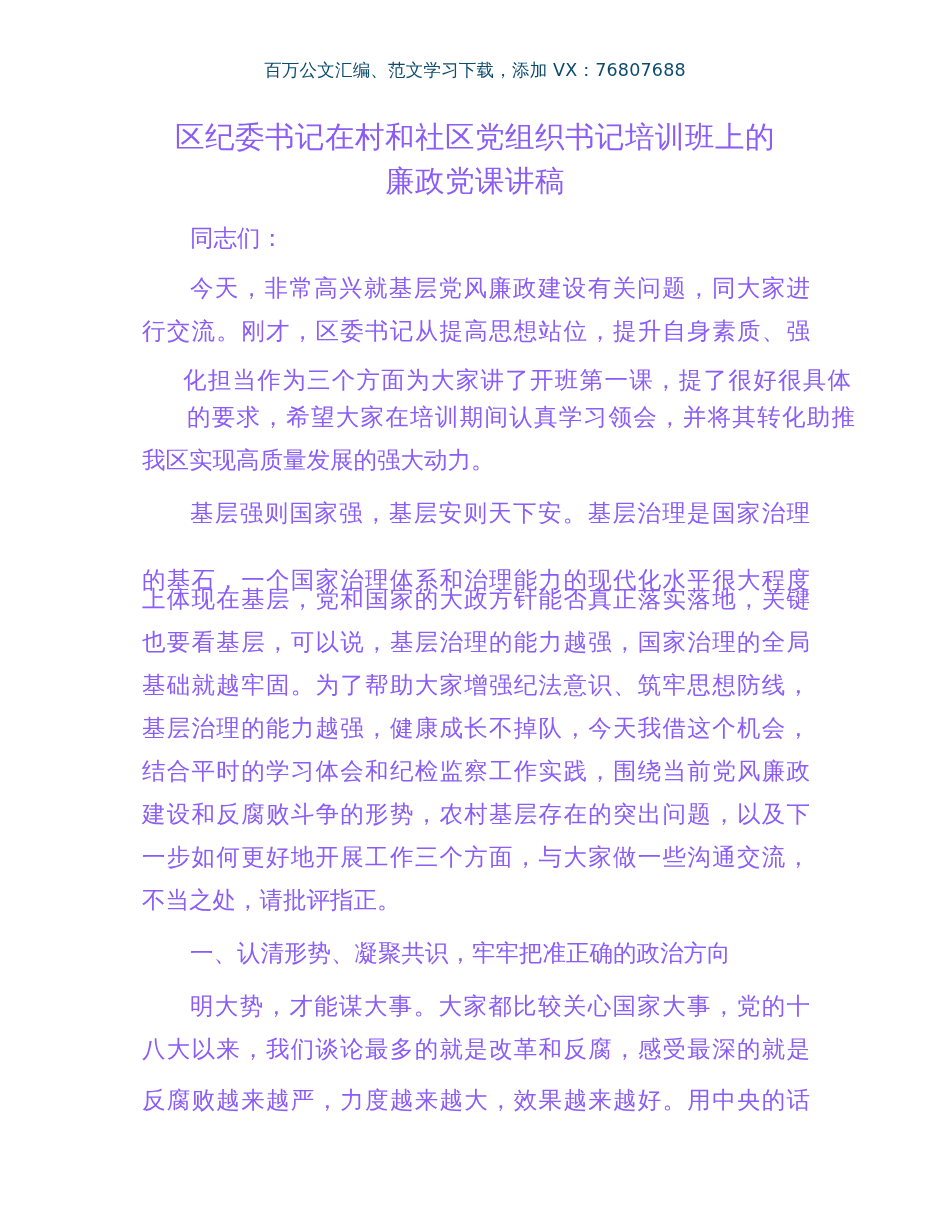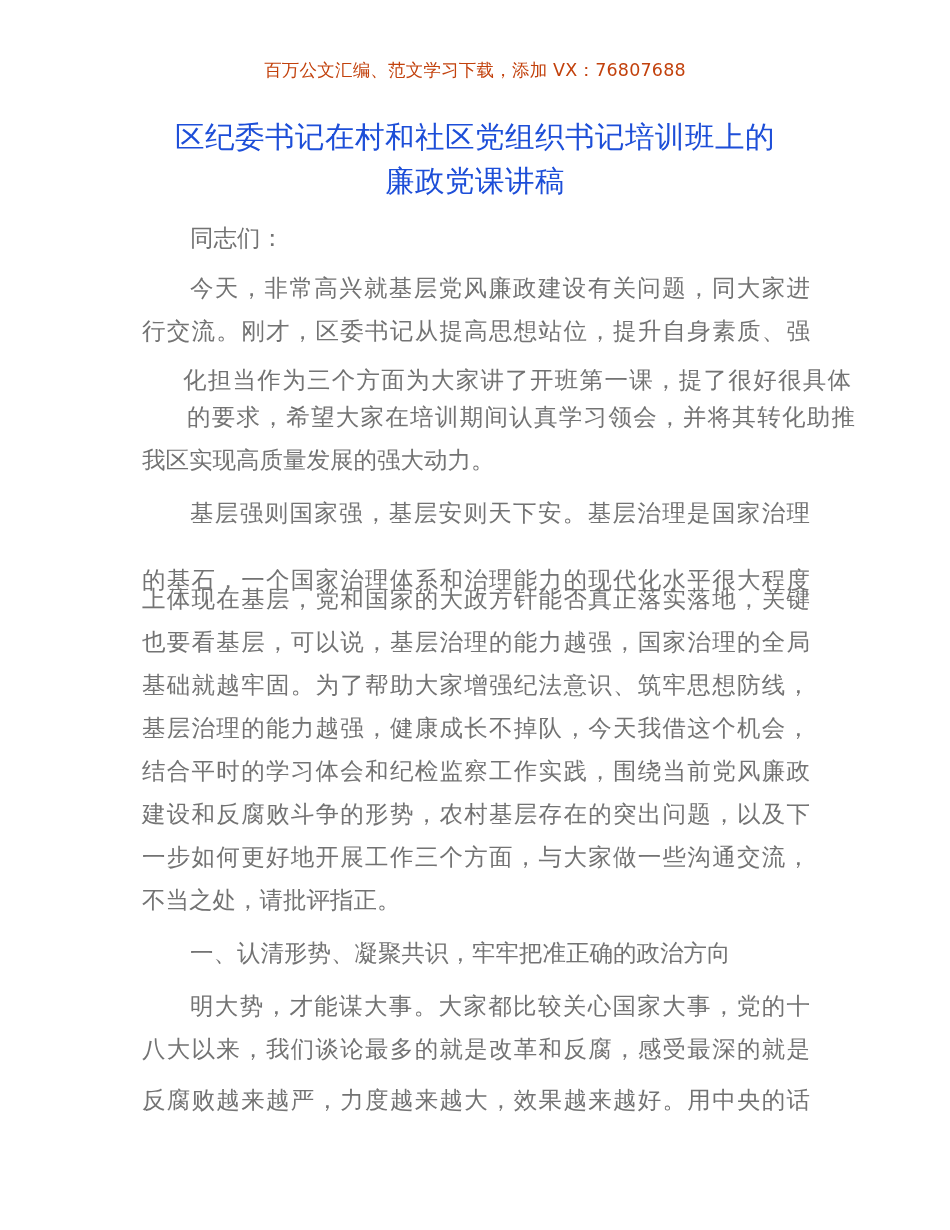--- a/index.html
+++ b/index.html
@@ -1,24 +1,24 @@
 <!DOCTYPE html>
 <html><head>
 <meta charset="utf-8">
 <style>
   html, body { margin: 0; padding: 0; background: #ffffff; }
   body { width: 950px; height: 1230px; position: relative; overflow: hidden;
          font-family: "DejaVu Sans", "Liberation Sans", sans-serif; color: #111111; }
   .header { position: absolute; left: 0; width: 950px; top: 58px; text-align: center;
-            font-size: 17.5px; color: #c2410c; letter-spacing: 0.2px; }
+            font-size: 17.5px; color: #0c4a6e; letter-spacing: 0.2px; }
   .title { position: absolute; left: 0; width: 950px; text-align: center;
-           font-size: 29.5px; color: #1d4ed8; letter-spacing: 0.5px; }
+           font-size: 29.5px; color: #8b5cf6; letter-spacing: 0.5px; }
   .line { position: absolute; left: 142px; width: 668px; font-size: 23.5px; height: 32px;
           line-height: 32px; white-space: nowrap; text-align: justify; text-align-last: justify;
-          color: #737373; }
+          color: #8b5cf6; }
   .line.indent { left: 190px; width: 620px; }
   .line.last { text-align-last: left; }
 </style>
 </head>
 <body>
 
 <div class="header">百万公文汇编、范文学习下载，添加 VX：76807688</div>
 
 <div class="title" style="top:118px;">区纪委书记在村和社区党组织书记培训班上的</div>
 <div class="title" style="top:162px;">廉政党课讲稿</div>

